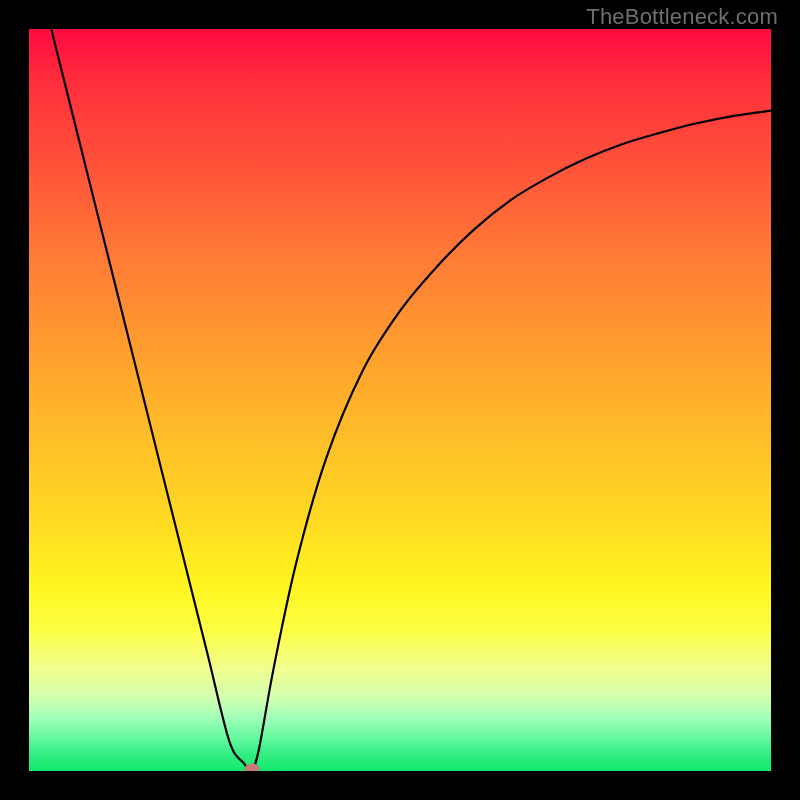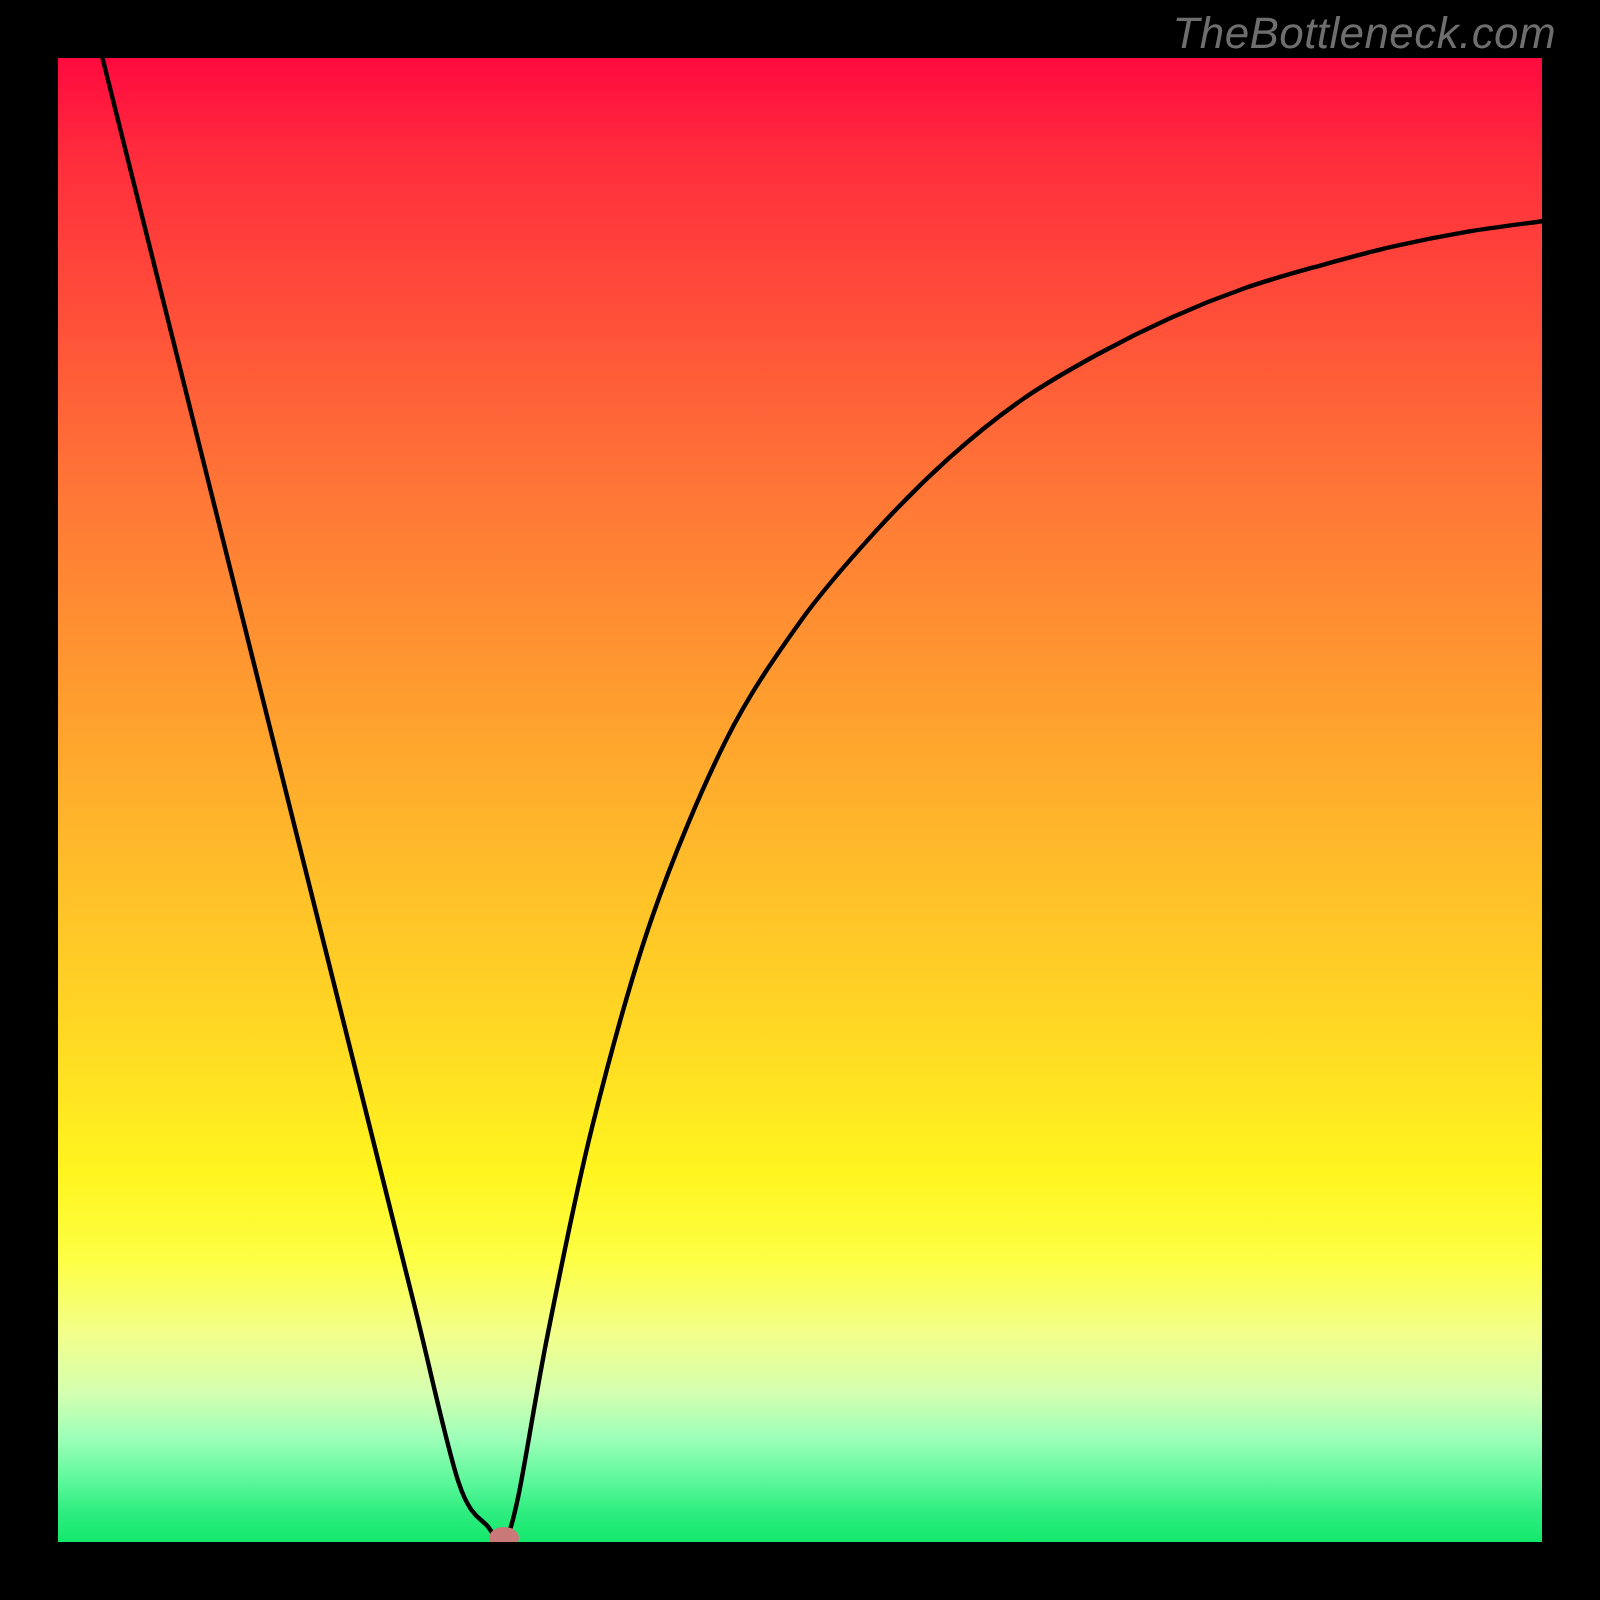--- a/index.html
+++ b/index.html
@@ -2,21 +2,20 @@
 <html><head>
 <meta charset="utf-8">
 <style>
   * { margin: 0; padding: 0; box-sizing: border-box; }
   html, body { width: 800px; height: 800px; overflow: hidden; background: #000; font-family: Arial, Helvetica, sans-serif; }
   .stage {
     position: relative;
     width: 800px;
     height: 800px;
     background: #000;
-    font-style: italic;
   }
   .watermark {
     position: absolute;
     top: 4px;
     right: 22px;
     color: #6e6e6e;
     font-size: 22px;
     font-weight: 400;
     letter-spacing: 0.2px;
     z-index: 5;

